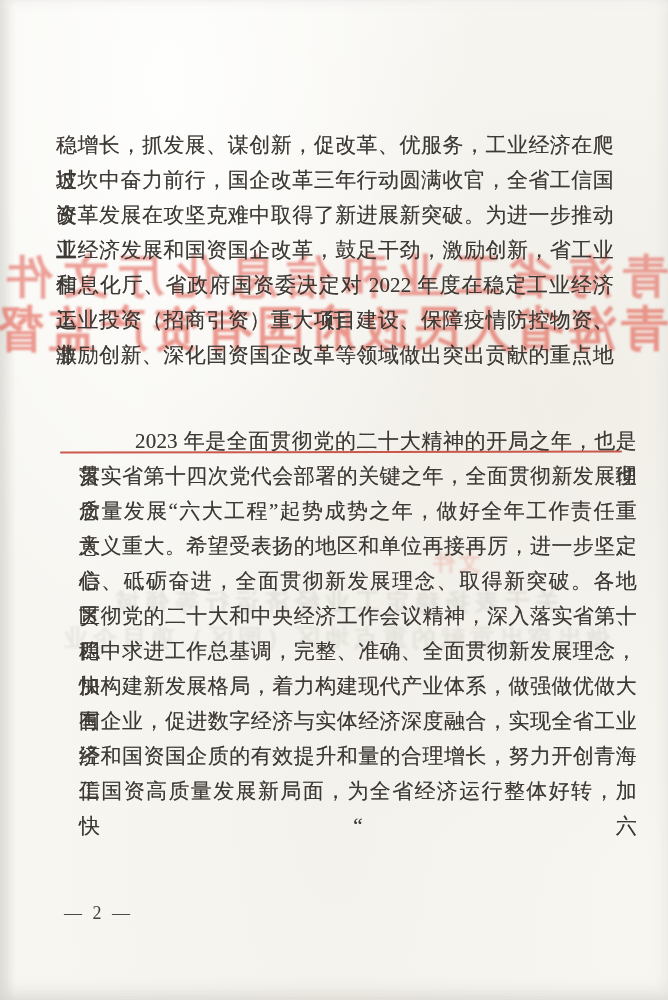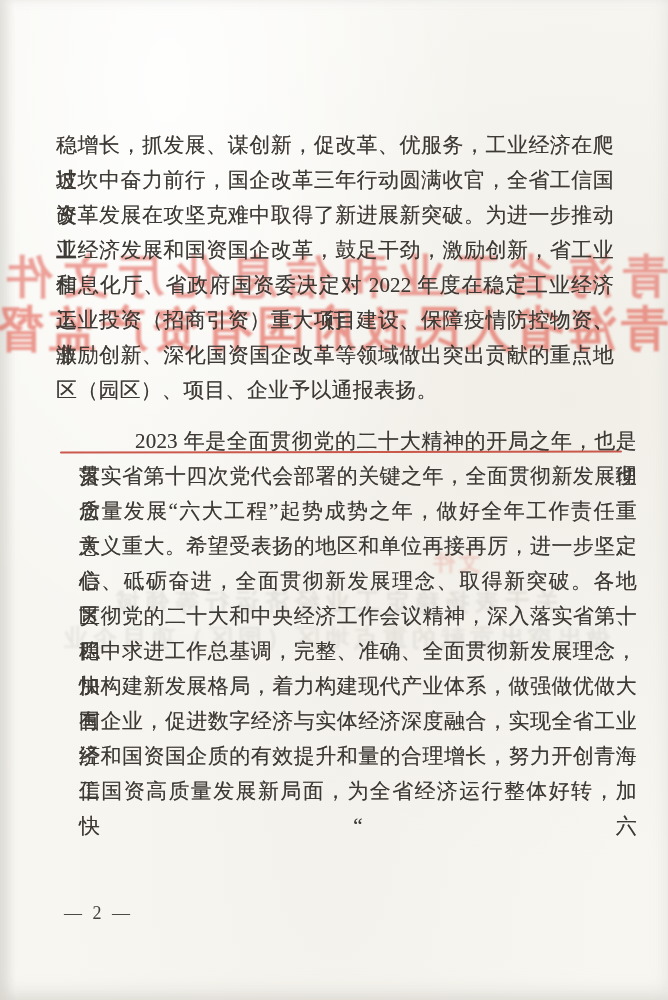--- a/index.html
+++ b/index.html
@@ -119,21 +119,20 @@
   <div class="bleed bleed-gray-2">做出突出贡献的重点地区（园区）项目企业</div>
 
   <div class="bodytext-block para1">
     <div class="line">稳增长，抓发展、谋创新，促改革、优服务，工业经济在爬坡</div>
     <div class="line">过坎中奋力前行，国企改革三年行动圆满收官，全省工信国资</div>
     <div class="line">改革发展在攻坚克难中取得了新进展新突破。为进一步推动工</div>
     <div class="line">业经济发展和国资国企改革，鼓足干劲，激励创新，省工业和</div>
     <div class="line">信息化厅、省政府国资委决定对 2022 年度在稳定工业经济运行、</div>
     <div class="line">工业投资（招商引资）重大项目建设、保障疫情防控物资、非</div>
     <div class="line">激励创新、深化国资国企改革等领域做出突出贡献的重点地</div>
-    <div class="line short">区（园区）、项目、企业予以通报表扬。</div>
   </div>
 
   <div class="red-underline"></div>
 
   <div class="bodytext-block para2">
     <div class="line indent">2023 年是全面贯彻党的二十大精神的开局之年，也是贯彻</div>
     <div class="line">落实省第十四次党代会部署的关键之年，全面贯彻新发展理念</div>
     <div class="line">质量发展“六大工程”起势成势之年，做好全年工作责任重大、</div>
     <div class="line">意义重大。希望受表扬的地区和单位再接再厉，进一步坚定信</div>
     <div class="line">心、砥砺奋进，全面贯彻新发展理念、取得新突破。各地区、</div>

